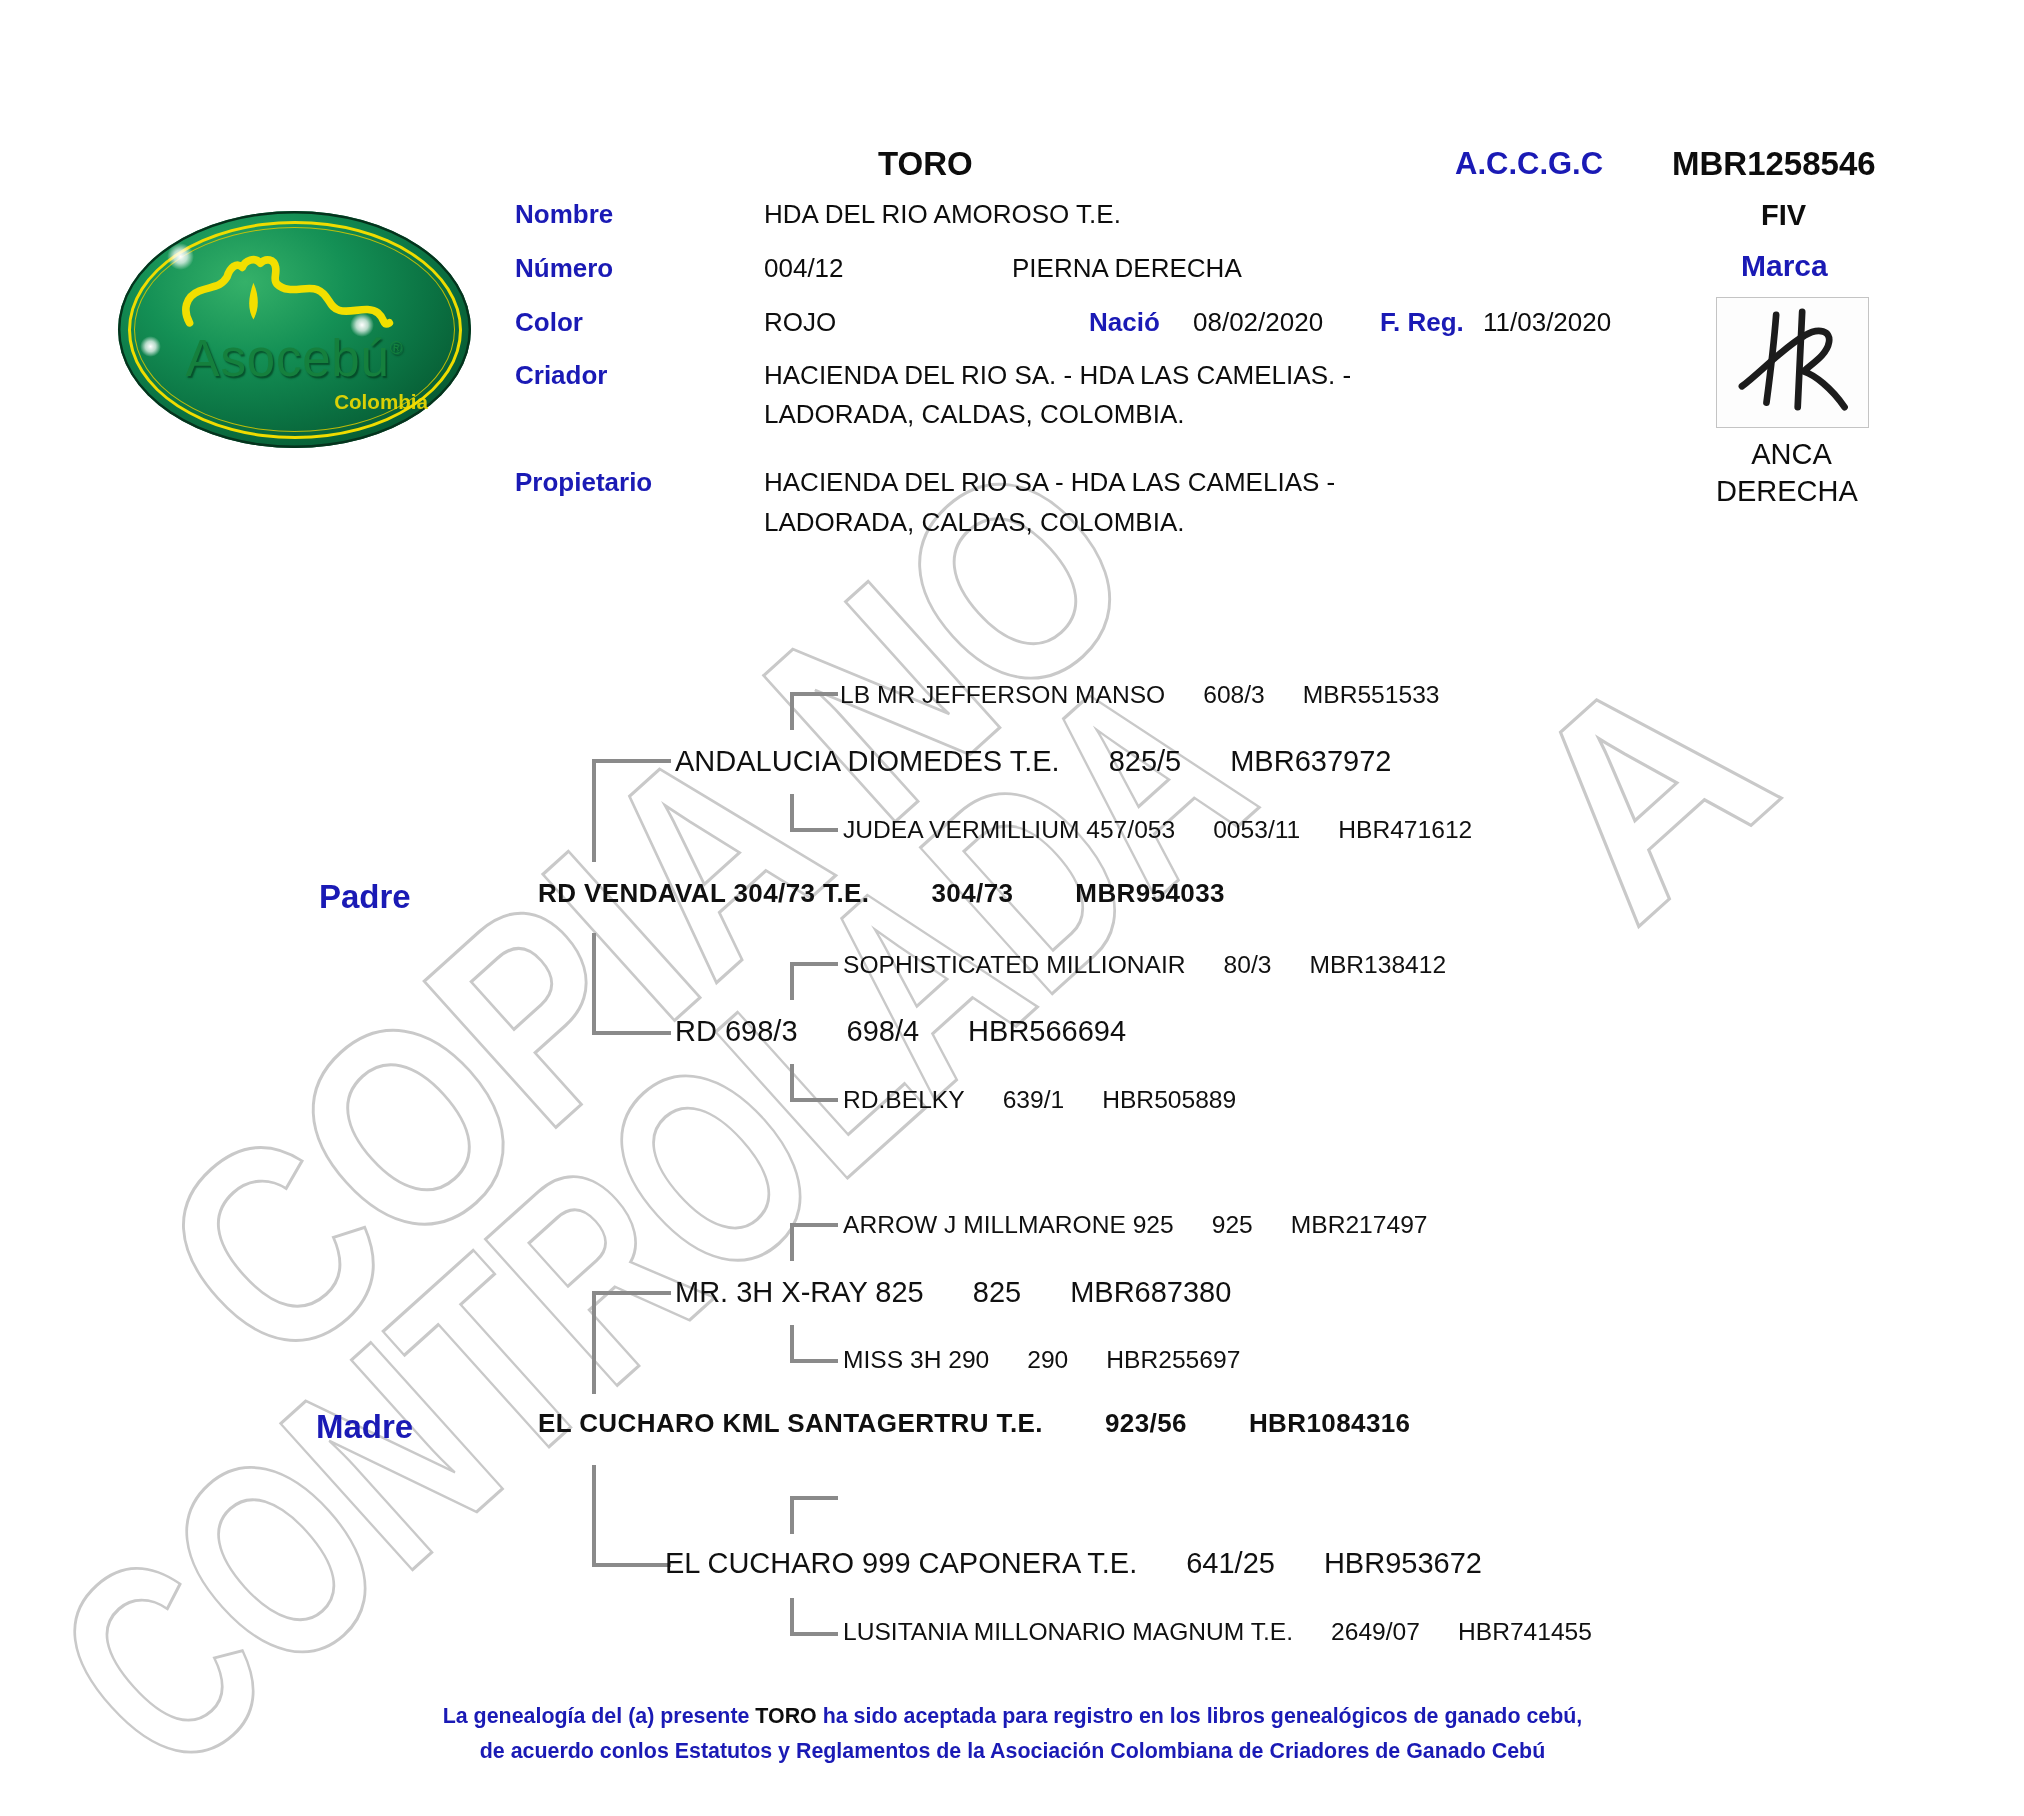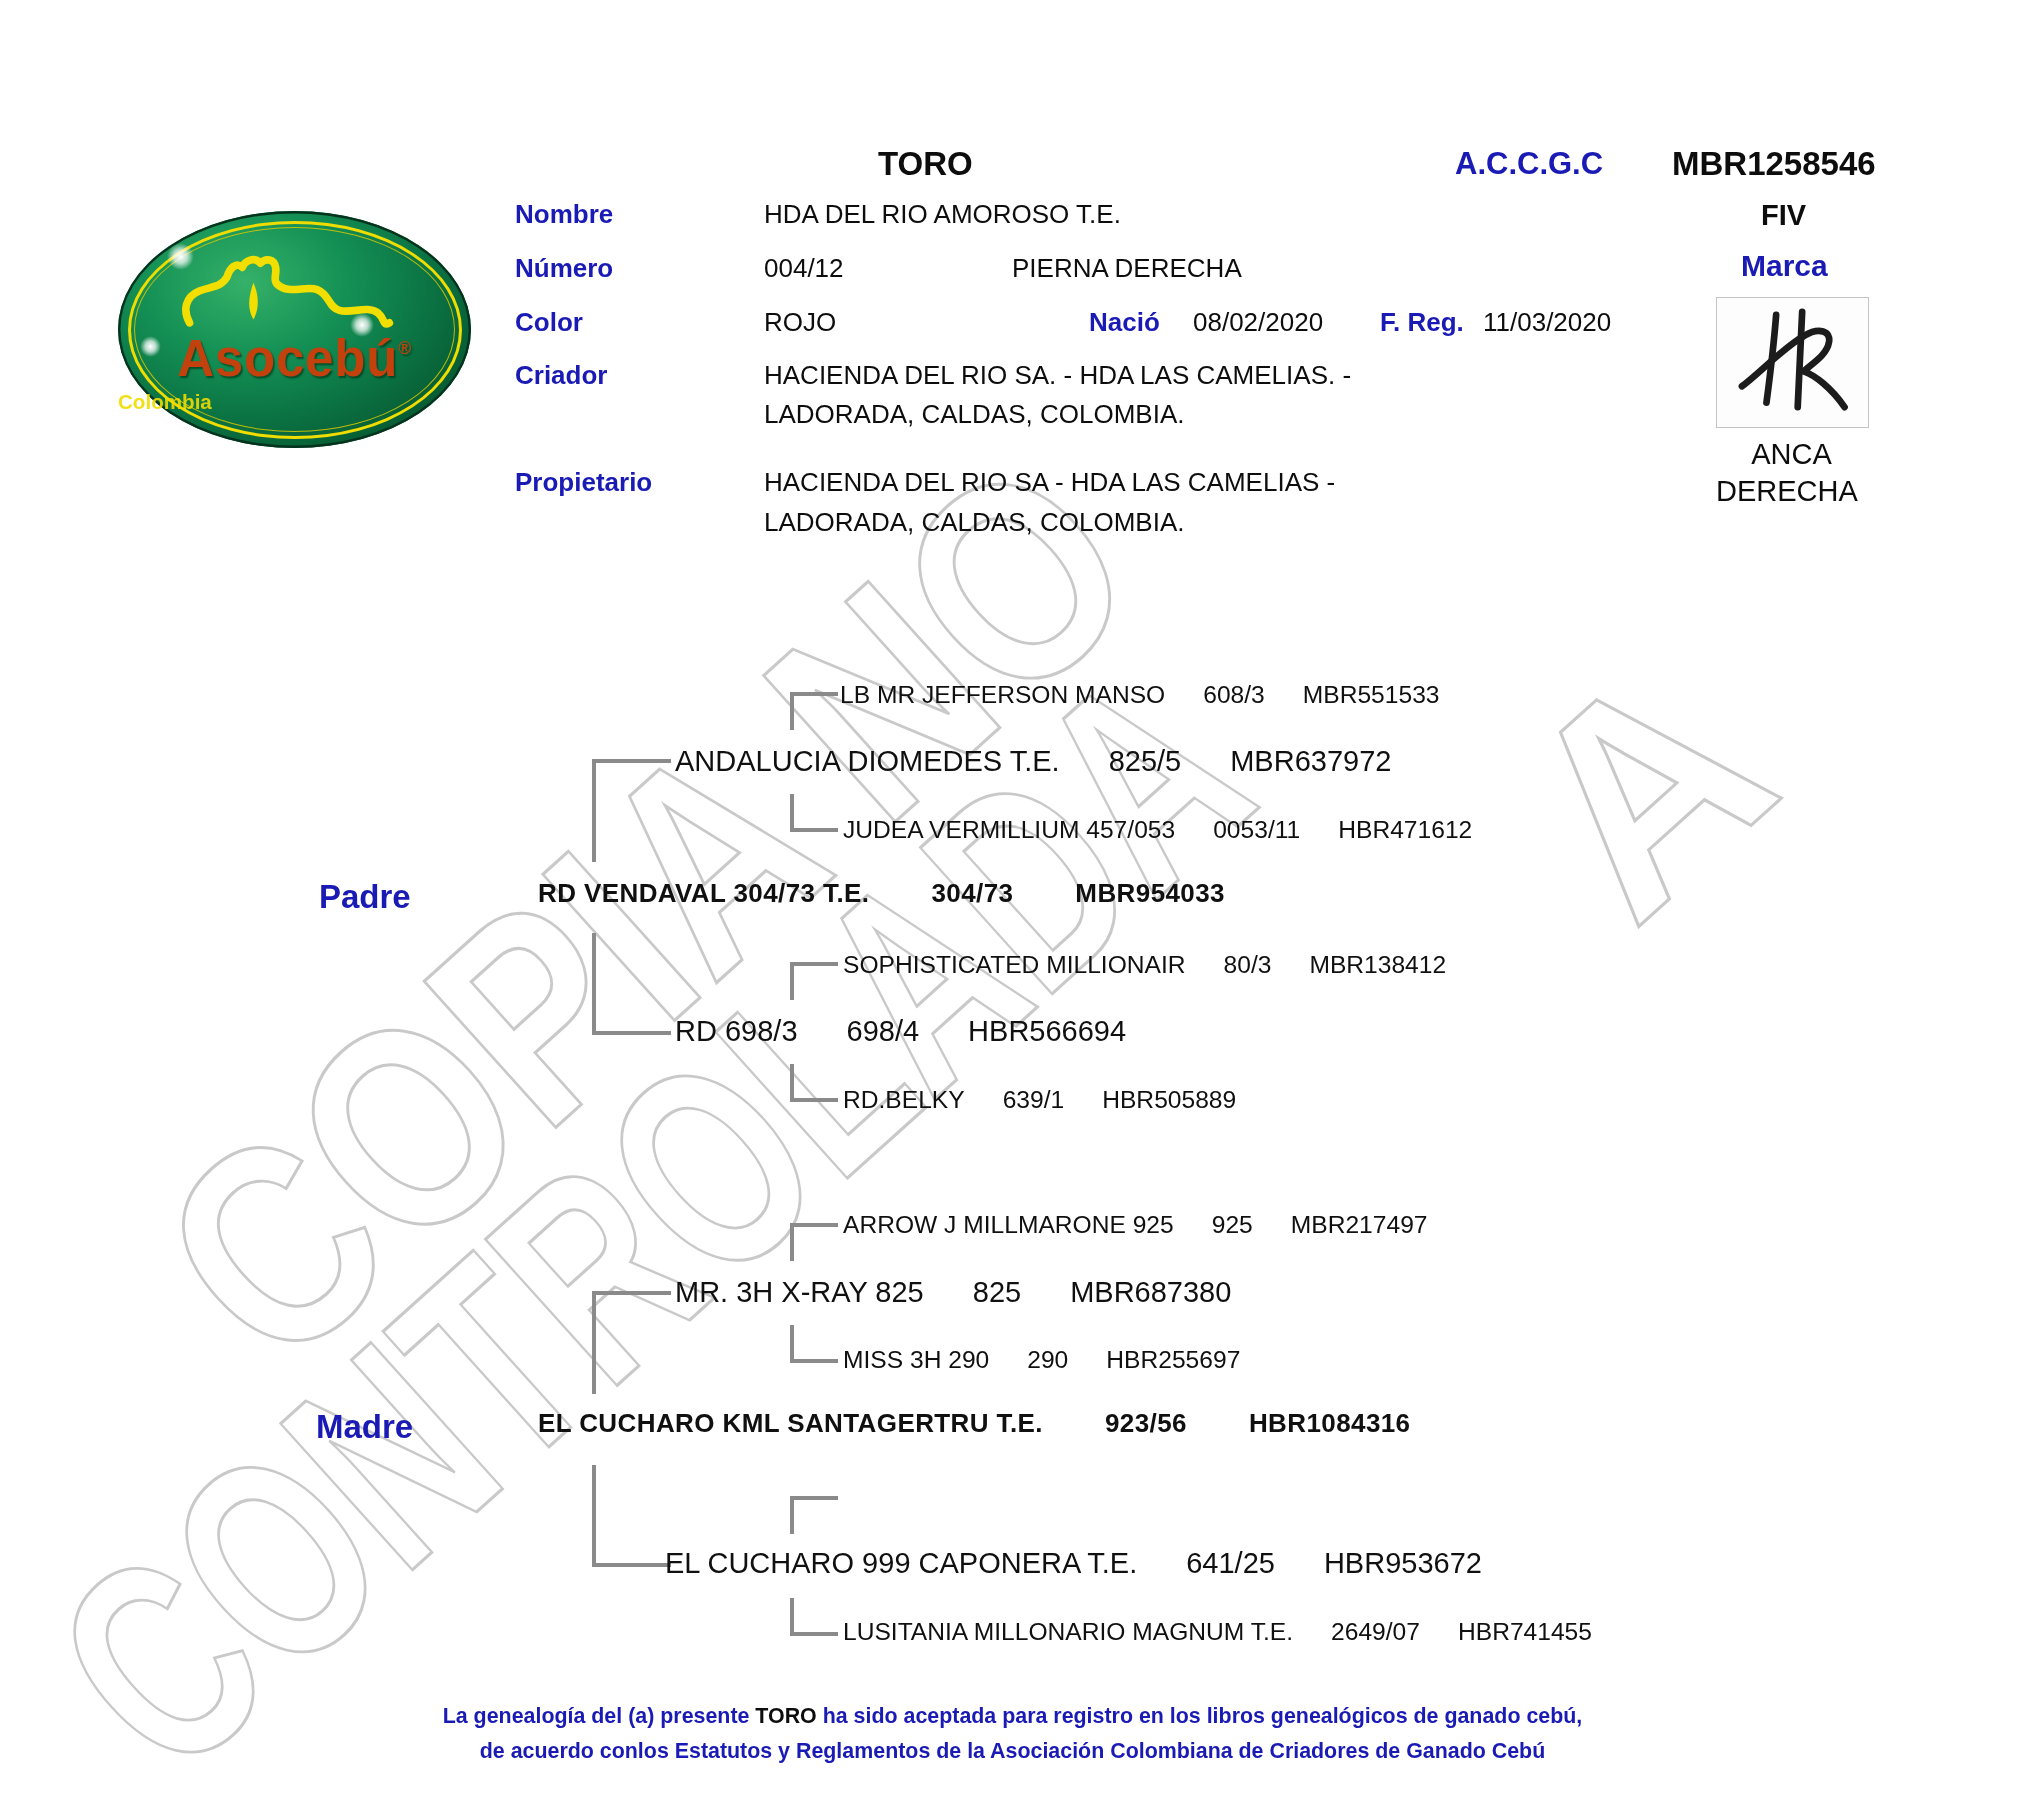--- a/index.html
+++ b/index.html
@@ -25,26 +25,26 @@
   .logo-oval{
     position:absolute;inset:0;border-radius:50%;
     background:radial-gradient(ellipse at 36% 30%, #35b169 0%, #149055 32%, #0b7343 58%, #075c34 78%, #063f24 100%);
     box-shadow:inset 0 0 0 2.4px #05331d;
   }
   .logo-ring1{position:absolute;inset:9.5px;border-radius:50%;border:3.2px solid #efdc00;}
   .logo-ring2{position:absolute;inset:16px;border-radius:50%;border:1.6px solid #d8c900;opacity:.85;}
   .logo-bull{position:absolute;left:46px;top:30px;}
   .logo-brand{
     position:absolute;left:0;right:0;top:118px;text-align:center;
-    font-size:51px;font-weight:bold;color:#c2410c;letter-spacing:0.8px;
+    font-size:51px;font-weight:normal;color:#15803d;letter-spacing:0.8px;
     text-shadow:1.6px 2.4px 1.6px rgba(0,50,25,.65);
   }
   .logo-reg{font-size:17.5px;vertical-align:22px;}
   .logo-country{
-    position:absolute;left:0;right:43px;top:179px;text-align:left;
+    position:absolute;left:0;right:43px;top:179px;text-align:right;
     font-size:20.6px;font-weight:bold;color:#f0dc00;opacity:.9;
   }
   .sparkle{position:absolute;border-radius:50%;background:radial-gradient(circle,#ffffff 0%,rgba(255,255,255,.7) 35%,rgba(255,255,255,0) 70%);}
   
   .abs{position:absolute;white-space:nowrap;}
   .blue{color:#1a1ab5;font-weight:bold;}
   .black{color:#0d0d0d;}
   .t-title{font-size:33px;font-weight:bold;color:#0d0d0d;}
   .t-org{font-size:31px;}
   .t-reg{font-size:33px;font-weight:bold;}

